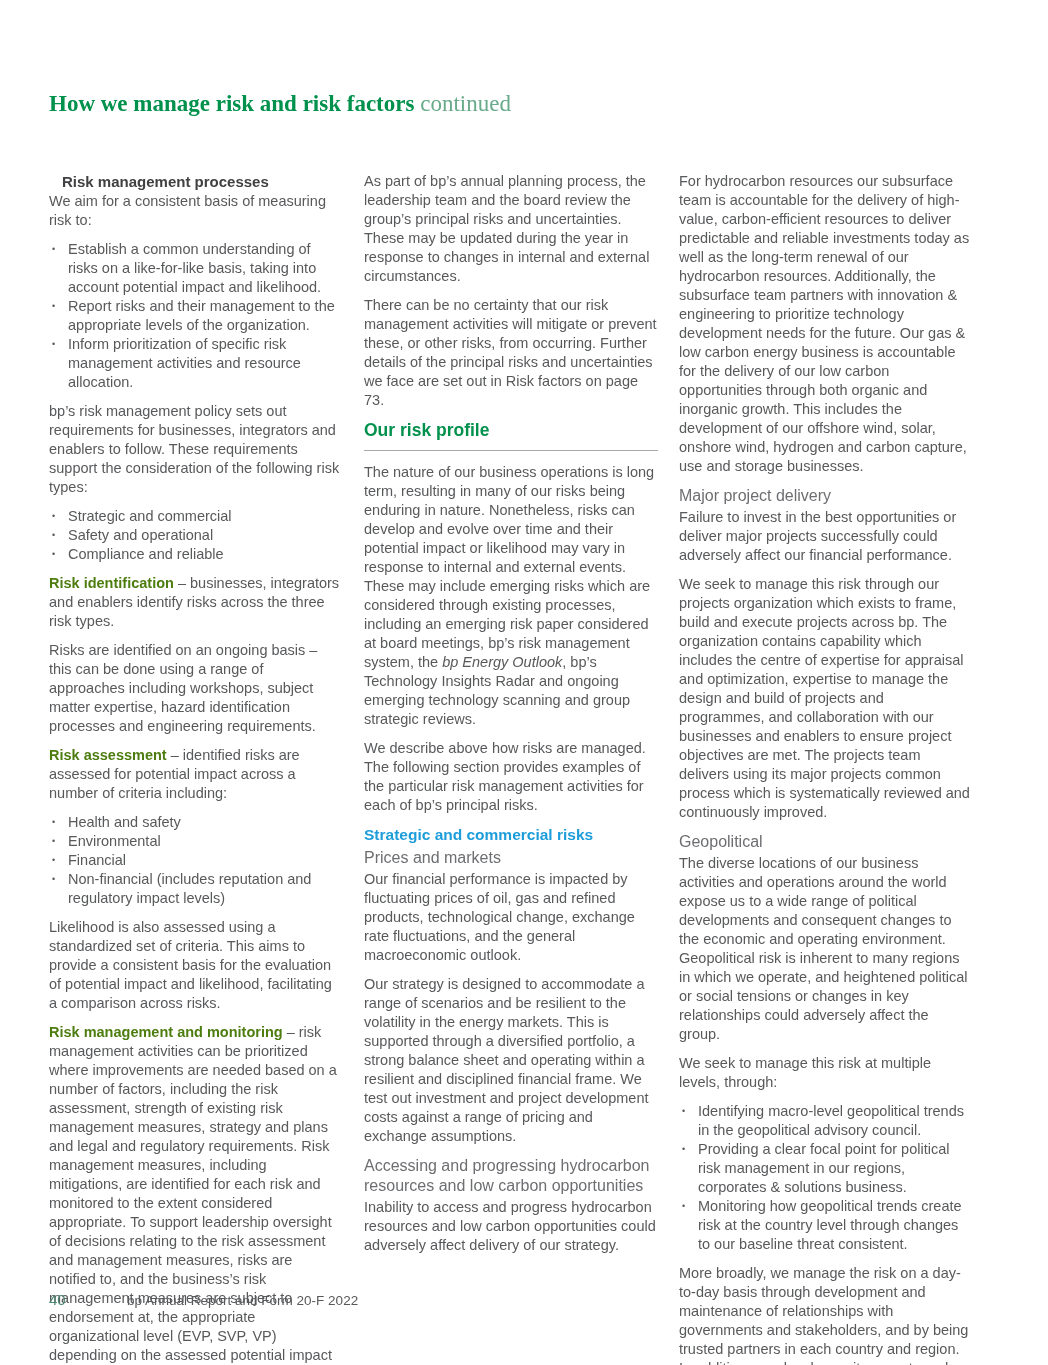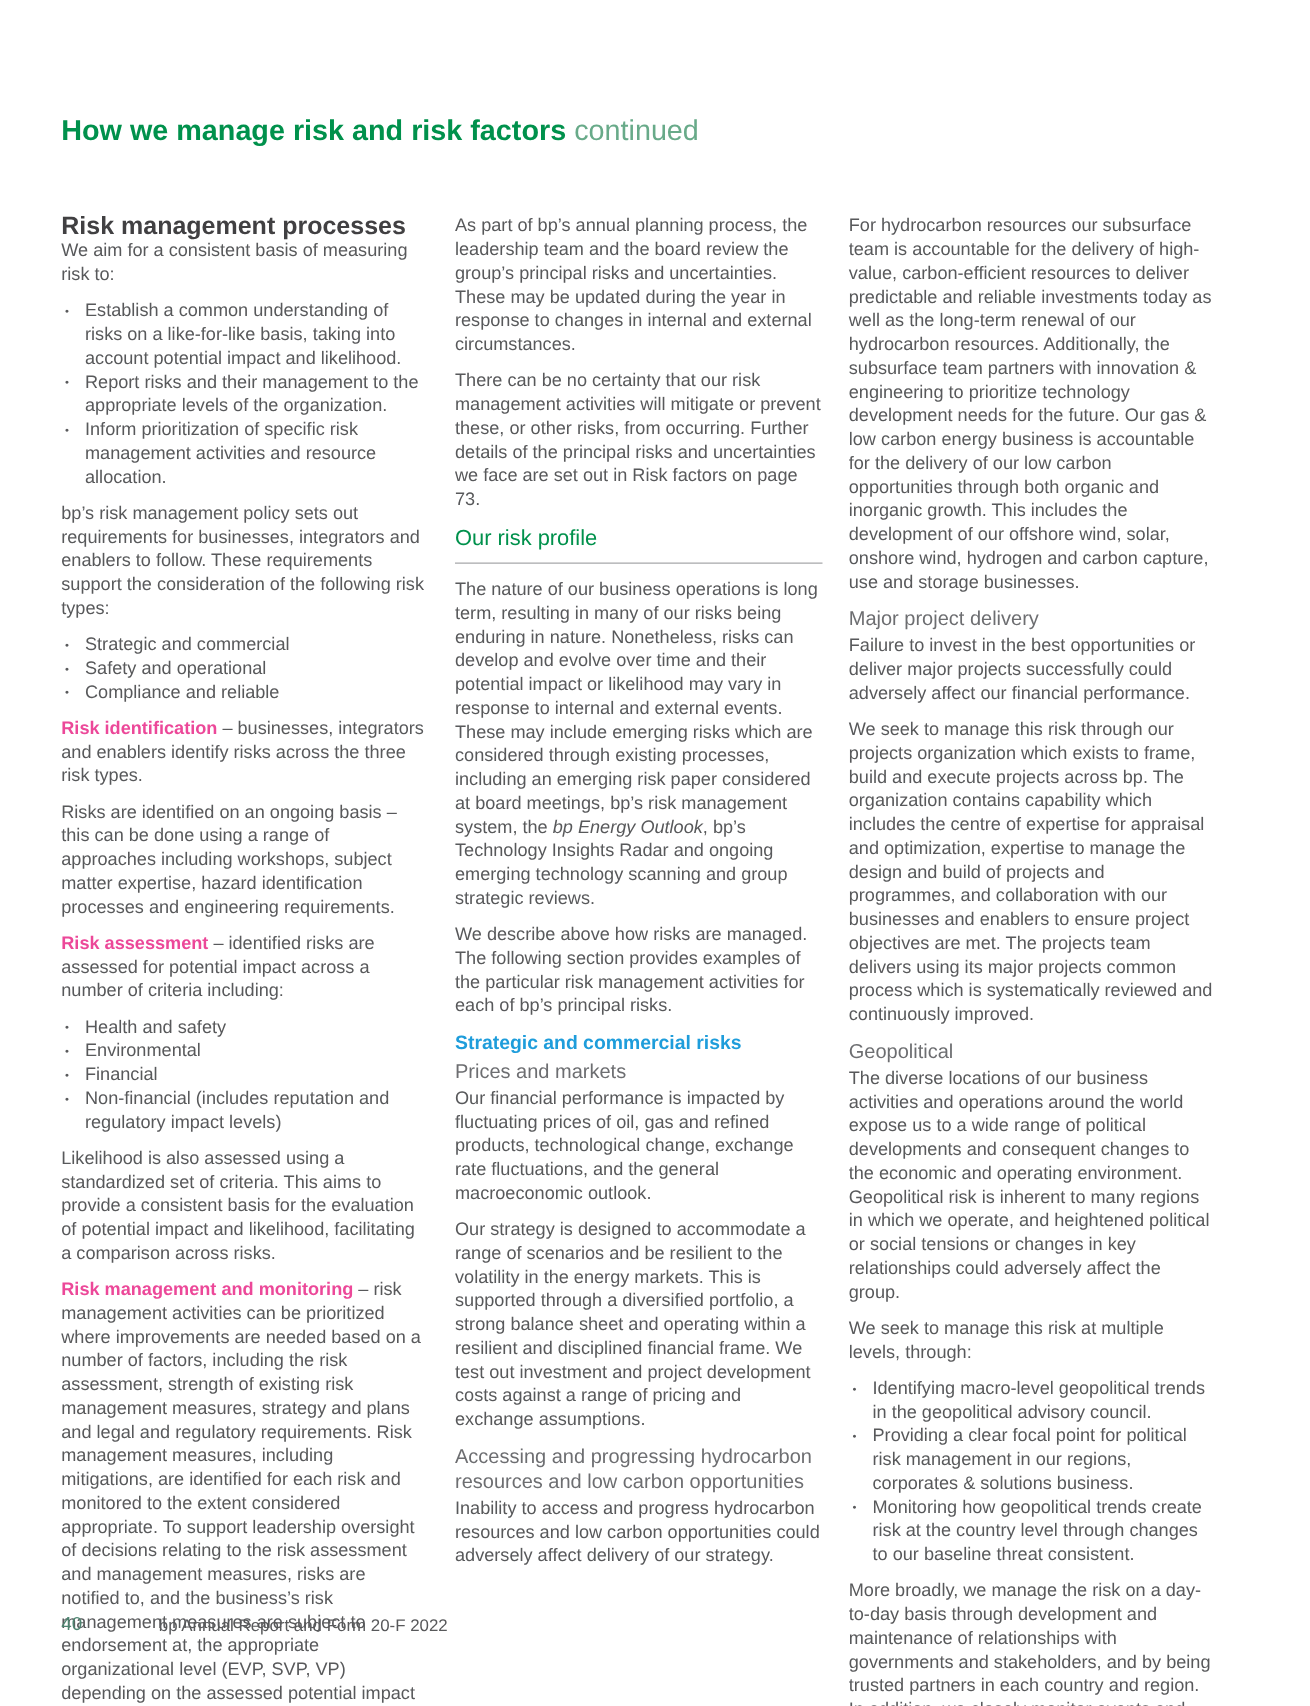--- a/index.html
+++ b/index.html
@@ -15,53 +15,54 @@
   }
   .page-title {
     position: absolute;
     left: 49px;
     top: 90px;
     font-size: 23px;
     line-height: 28px;
     font-weight: 700;
     color: #00914c;
     letter-spacing: 0;
+    font-family: Liberation Serif, serif;
   }
   .page-title .title-light {
     font-weight: 400;
     color: #68aa89;
   }
   .columns {
     position: absolute;
     left: 49px;
     top: 172px;
     display: grid;
     grid-template-columns: repeat(3, 294px);
     column-gap: 21px;
   }
   .col { min-width: 0; }
   p.body {
     margin: 0 0 10px 0;
     font-size: 14.5px;
     line-height: 19px;
   }
-  p.body .lead { font-weight: 700; color: #ec4899; }
+  p.body .lead { font-weight: 700; color: #4d7c0f; }
   .col-head {
-    margin: 0 0 1px 0;
-    font-size: 20px;
+    margin: 0 0 1px 13px;
+    font-size: 15px;
     line-height: 19px;
     font-weight: 700;
     color: #414042;
   }
   .green-head {
     margin: 7px 0 12px 0;
     padding-bottom: 10px;
     font-size: 17.5px;
     line-height: 20px;
-    font-weight: 400;
+    font-weight: 700;
     color: #00914c;
     border-bottom: 1px solid #a7a8aa;
   }
   .blue-head {
     margin: 5px 0 0 0;
     font-size: 15.5px;
     line-height: 20px;
     font-weight: 700;
     color: #1e9ddb;
   }

